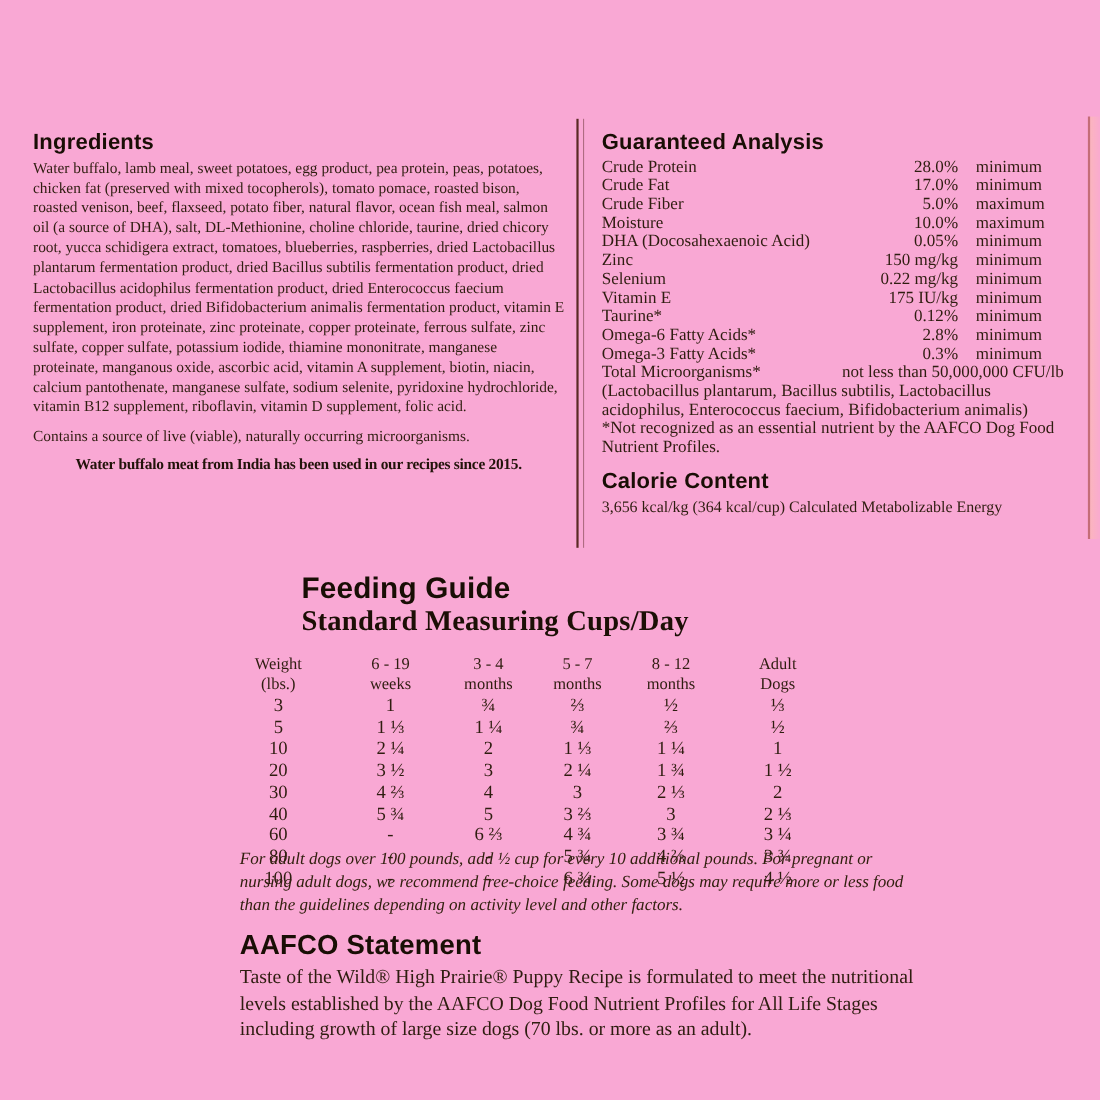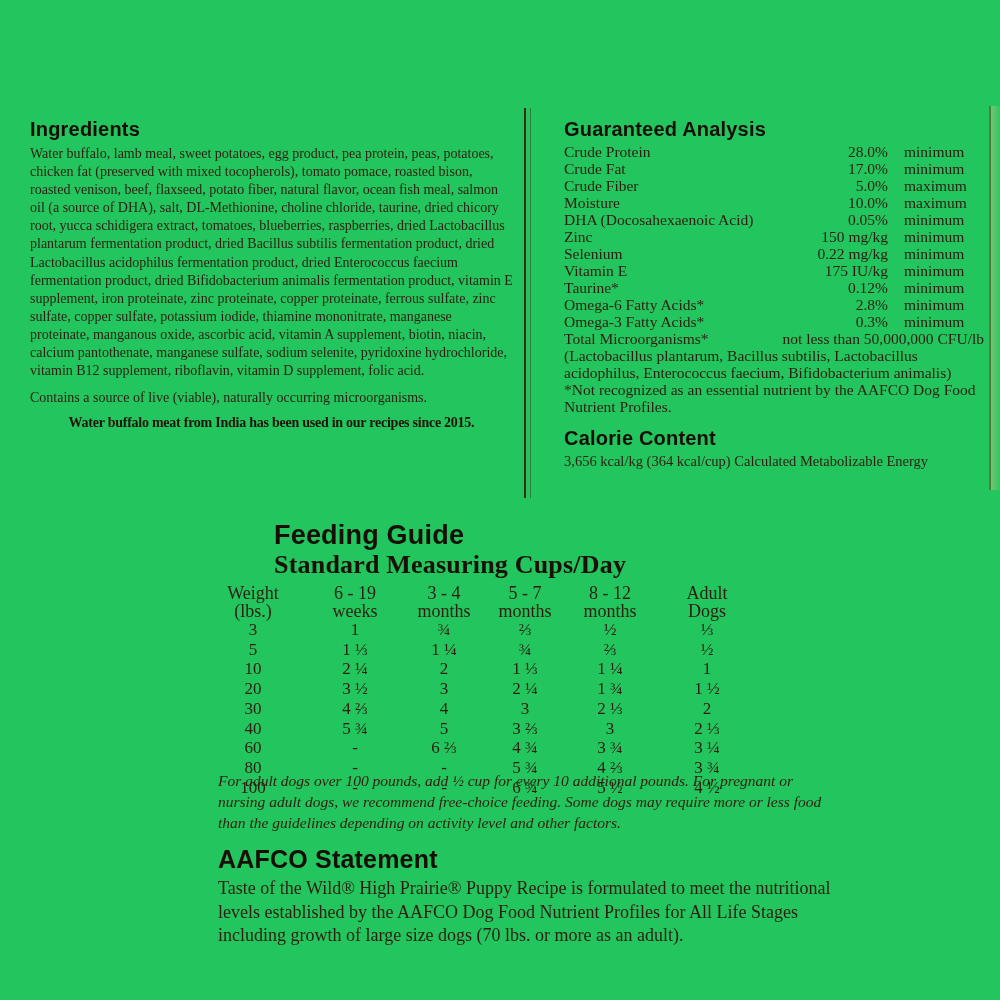--- a/index.html
+++ b/index.html
@@ -1,56 +1,56 @@
 <!DOCTYPE html>
 <html><head>
 <meta charset="utf-8">
 <style>
   html,body{margin:0;padding:0;}
   .page{
     position:relative;width:1000px;height:1000px;
-    background:#22c55e;
+    background:#f9a8d4;
     font-family:"Liberation Serif","DejaVu Serif",serif;
     color:#2F1D10;overflow:hidden;
   }
   .heading{
     font-family:"Liberation Sans","DejaVu Sans",sans-serif;
     font-weight:700;color:#190E05;font-size:20px;letter-spacing:.2px;
     line-height:22px;
   }
   
   .col-left{position:absolute;left:30px;top:118px;width:483px;}
   .ingredients-body{font-size:14px;line-height:18.1px;margin-top:5px;}
   .contains-line{margin-top:10px;font-size:14px;white-space:nowrap;}
   .buffalo-line{margin-top:9px;font-weight:700;font-size:14px;letter-spacing:-.25px;white-space:nowrap;color:#22130A;text-align:center;}
   
   .divider{position:absolute;left:524px;top:108px;height:390px;width:4px;
     border-left:2px solid rgba(64,20,6,.85);border-right:1px solid rgba(64,20,6,.40);}
   .seam-right{position:absolute;left:989px;top:106px;height:384px;width:11px;
     border-left:2px solid rgba(130,35,8,.45);
     background:linear-gradient(90deg,rgba(255,205,150,.35),rgba(255,205,150,0));}
   
-  .col-right{position:absolute;left:547px;top:118px;width:420px;margin-left:17px;}
+  .col-right{position:absolute;left:547px;top:118px;width:420px;}
   .ga-rows{margin-top:3px;}
   .ga-row{display:flex;font-size:15.5px;line-height:17px;}
   .ga-name{flex:1;white-space:nowrap;}
   .ga-value{width:98px;text-align:right;white-space:nowrap;}
   .ga-qual{width:80px;margin-left:16px;text-align:left;white-space:nowrap;}
   .ga-total-value{flex:1.6;text-align:right;white-space:nowrap;}
   .ga-species,.ga-footnote{font-size:15.5px;line-height:17px;}
   .calorie-title{margin-top:12px;}
   .calorie-text{font-size:14.5px;line-height:22px;white-space:nowrap;margin-top:1px;}
   
   .feeding{position:absolute;left:200px;top:520px;width:565px;}
   .fg-titlebar{display:flex;align-items:baseline;padding-left:18px;flex-direction:column;}
   .fg-title{font-size:27px;line-height:30px;}
   .fg-subtitle{font-family:"Liberation Serif","DejaVu Serif",serif;font-weight:700;
     font-size:26px;margin-left:56px;color:#1C0F06;letter-spacing:.2px;}
   .fg-grid{display:grid;grid-template-columns:106px 98px 80px 82px 88px 106px;}
-  .fg-header{margin-top:5px;font-size:18px;line-height:17.5px;text-align:center;}
+  .fg-header{margin-top:16px;font-size:15px;line-height:17.5px;text-align:center;}
   .fg-hcell div{text-align:center;}
   .fg-body{font-size:17px;line-height:19.7px;text-align:center;}
   .fg-cell{text-align:center;white-space:nowrap;}
   .fg-note{position:absolute;left:218px;top:771px;width:624px;
     font-style:italic;font-size:15.5px;line-height:20.8px;color:#32200F;}
   
   .aafco{position:absolute;left:218px;top:846px;width:618px;}
   .aafco-title{font-size:25px;line-height:27px;}
   .aafco-text{font-size:18px;line-height:23.5px;margin-top:4px;}
 </style>

